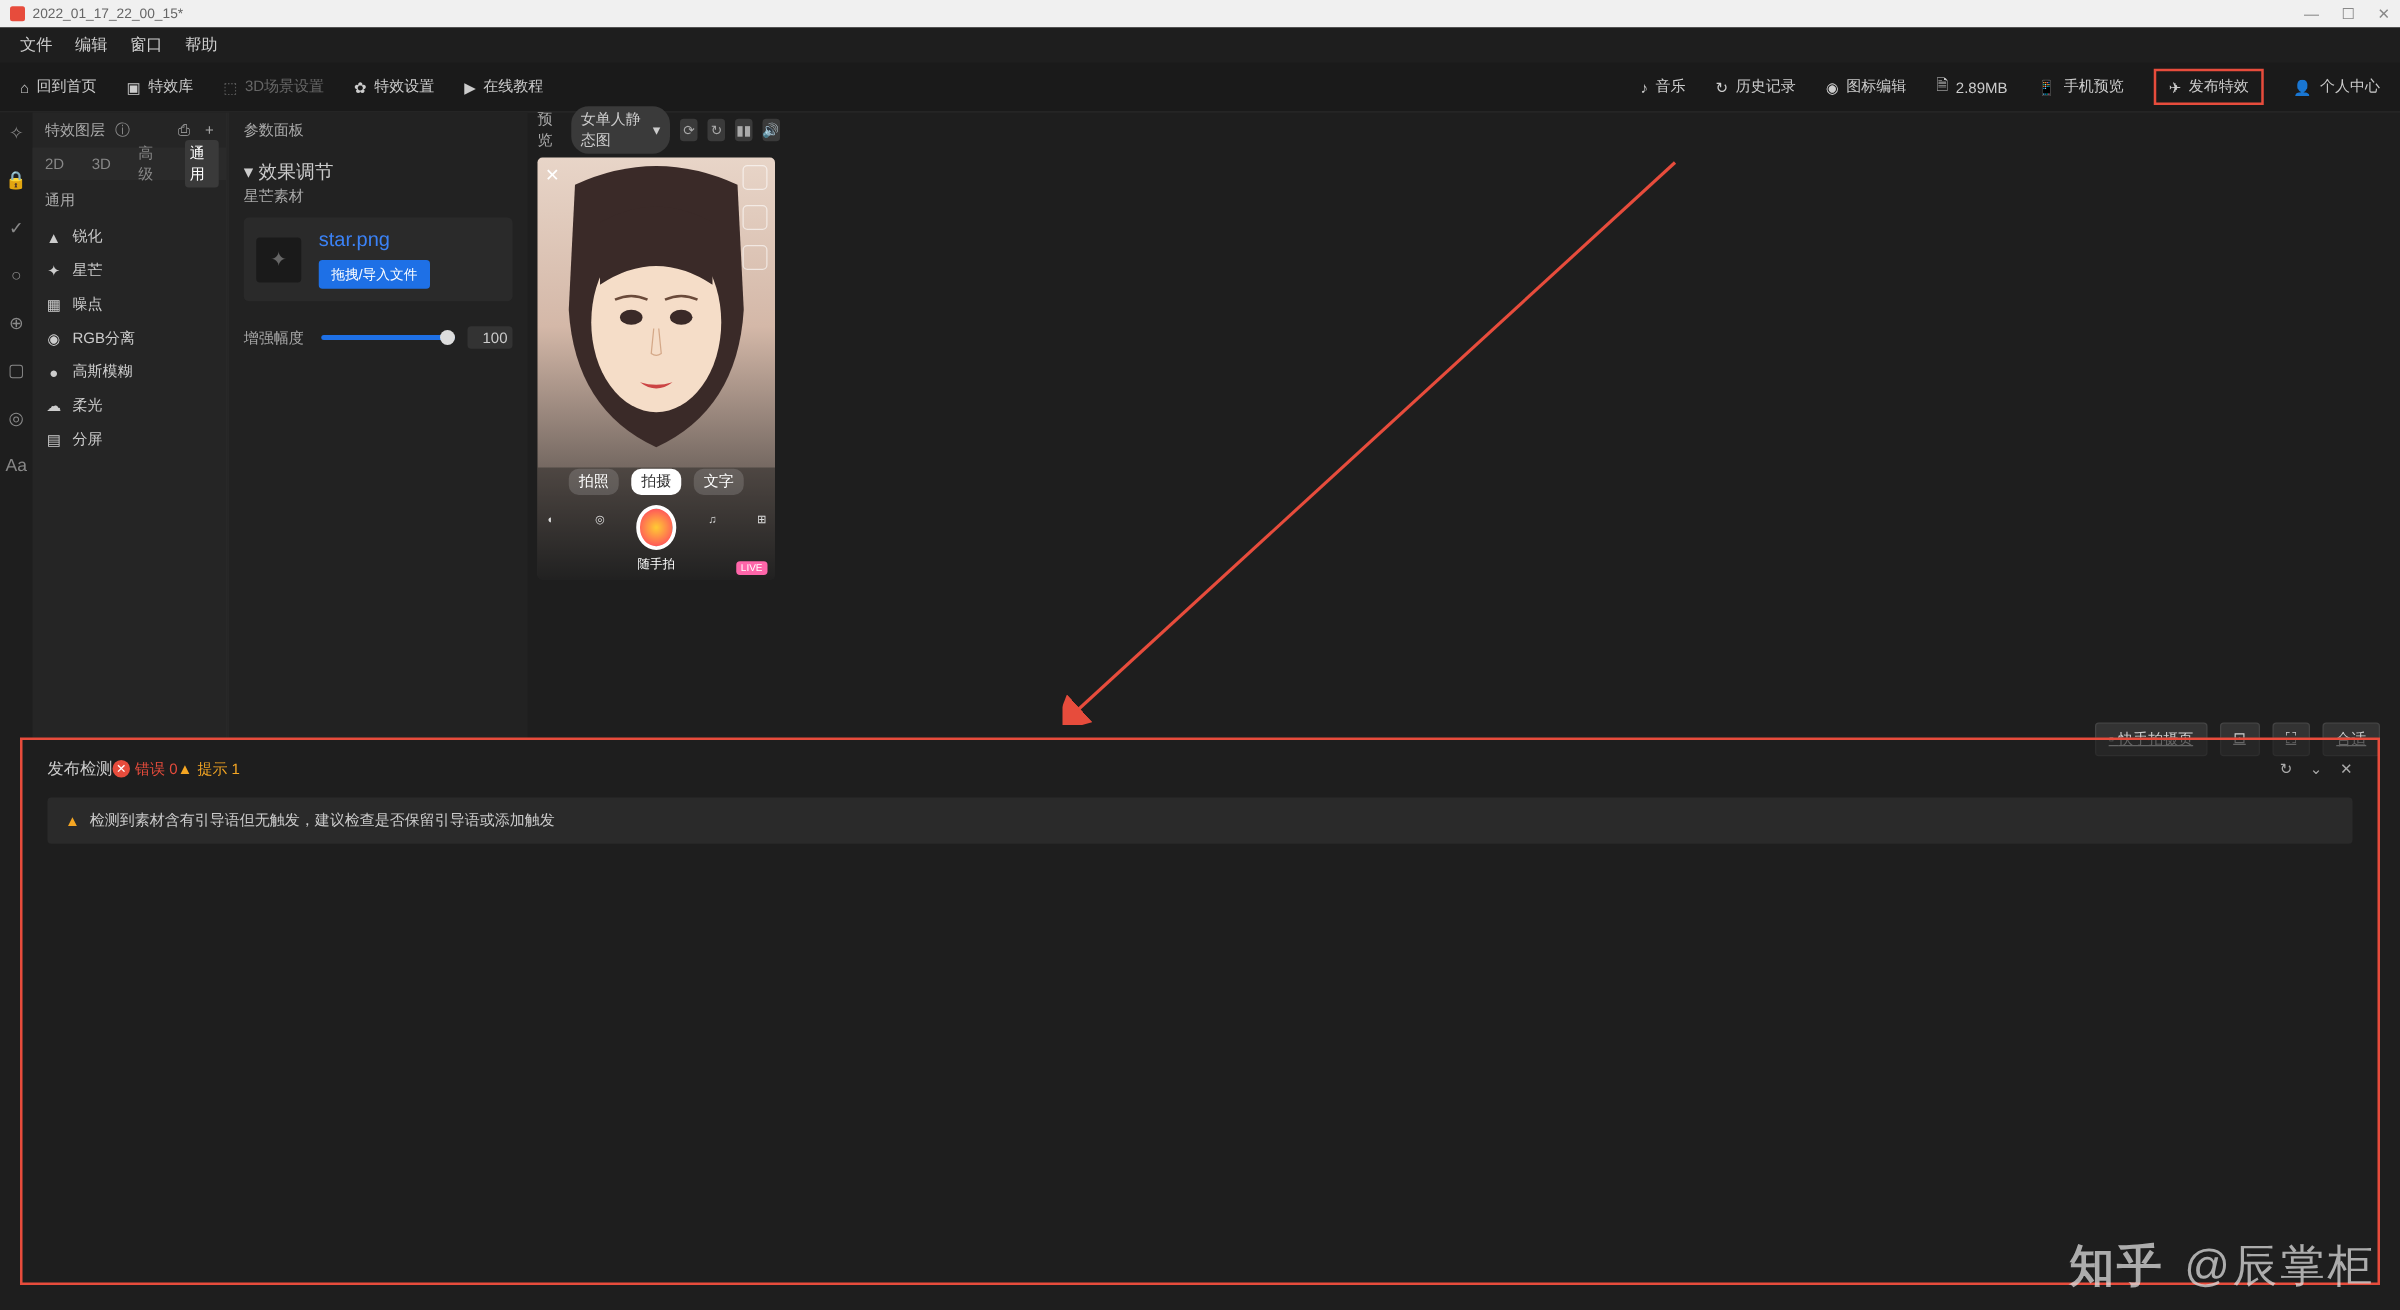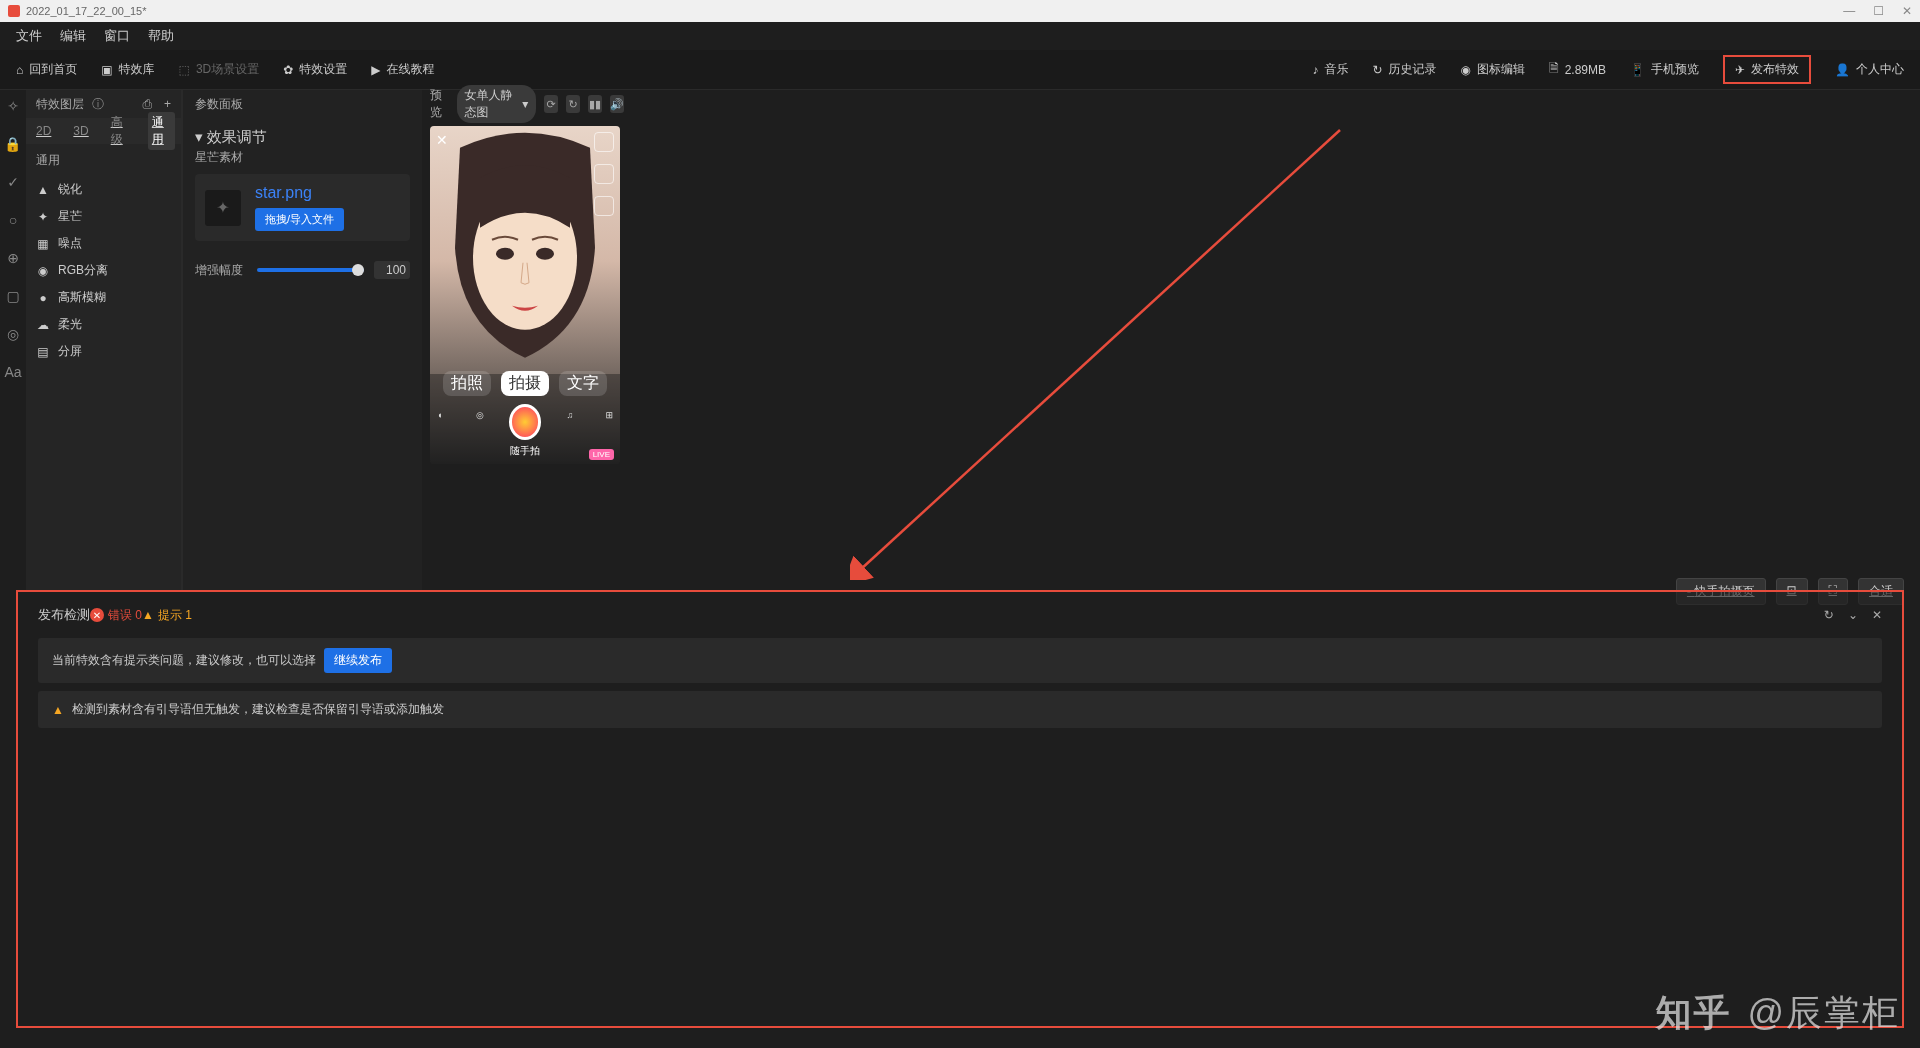--- a/index.html
+++ b/index.html
@@ -24,21 +24,21 @@
 .main { display: flex; height: 502px; }
 
 
 .tool-strip { width: 26px; background: #1e1e1e; display: flex; flex-direction: column; align-items: center; padding-top: 8px; gap: 22px; color: #888; }
 .tool-strip .icon { width: 16px; height: 16px; display: flex; align-items: center; justify-content: center; font-size: 14px; }
 
 
 .layers-panel { width: 156px; background: #252525; display: flex; flex-direction: column; border-right: 1px solid #2a2a2a; }
 .layers-header { height: 28px; display: flex; align-items: center; padding: 0 10px; gap: 8px; color: #aaa; font-size: 12px; }
 .layers-header .right-icons { margin-left: auto; display: flex; gap: 12px; }
-.layers-tabs { height: 26px; display: flex; align-items: center; background: #2a2a2a; padding: 0 6px; gap: 14px; font-size: 12px; text-decoration: underline; }
+.layers-tabs { height: 26px; display: flex; align-items: center; background: #2a2a2a; padding: 0 6px; gap: 14px; font-size: 12px; }
 .layers-tabs .tab { color: #888; cursor: pointer; padding: 2px 4px; }
 .layers-tabs .tab.active { color: #fff; background: #3a3a3a; border-radius: 3px; }
 .effects-list { padding: 8px 10px; display: flex; flex-direction: column; gap: 10px; }
 .effects-list .group-title { color: #aaa; font-size: 12px; margin-bottom: 2px; }
 .effects-list .fx-item { display: flex; align-items: center; gap: 8px; color: #ccc; font-size: 12px; cursor: pointer; }
 .fx-icon { width: 14px; display: inline-flex; justify-content: center; color: #ccc; font-size: 12px; }
 
 
 .canvas-wrap { flex: 1; display: flex; flex-direction: column; background: #1c1c1c; }
 .canvas-tabs { height: 28px; display: flex; align-items: center; padding: 0 14px; gap: 20px; font-size: 12px; }
@@ -68,21 +68,21 @@
 .preview-header { height: 28px; display: flex; align-items: center; padding: 0 8px; gap: 8px; font-size: 12px; color: #aaa; }
 .preview-header .dropdown { background: #3a3a3a; padding: 2px 8px; border-radius: 14px; color: #ccc; display: flex; align-items: center; gap: 4px; }
 .preview-header .pbtn { width: 18px; height: 18px; background: #3a3a3a; border-radius: 3px; display: flex; align-items: center; justify-content: center; font-size: 11px; }
 .preview-frame { margin: 8px; position: relative; width: 190px; height: 338px; background: linear-gradient(180deg, #e8d5c8 0%, #d4b8a8 40%, #2a2a2a 100%); border-radius: 4px; overflow: hidden; }
 .preview-close { position: absolute; top: 6px; left: 6px; color: #fff; font-size: 14px; }
 .preview-side-icons { position: absolute; right: 6px; top: 6px; display: flex; flex-direction: column; gap: 12px; }
 .preview-side-icons .pi { width: 20px; height: 20px; border: 1px solid rgba(255,255,255,0.6); border-radius: 4px; }
 .face-svg { position: absolute; top: 0; left: 0; width: 100%; height: 75%; }
 .preview-bottom { position: absolute; bottom: 0; left: 0; right: 0; height: 90px; background: rgba(20,20,20,0.4); display: flex; flex-direction: column; align-items: center; justify-content: flex-end; padding-bottom: 6px; }
 .preview-pills { display: flex; gap: 10px; margin-bottom: 8px; }
-.preview-pills .pill { background: rgba(255,255,255,0.15); color: #fff; font-size: 16px; padding: 2px 8px; border-radius: 8px; }
+.preview-pills .pill { background: rgba(255,255,255,0.15); color: #fff; font-size: 12px; padding: 2px 8px; border-radius: 8px; }
 .preview-pills .pill.active { background: #fff; color: #333; }
 .preview-actions { display: flex; align-items: center; justify-content: center; gap: 18px; width: 100%; }
 .preview-actions .act { width: 24px; height: 24px; display: flex; flex-direction: column; align-items: center; font-size: 9px; color: #ddd; }
 .shutter { width: 36px; height: 36px; border-radius: 50%; background: radial-gradient(circle, #ffcc33, #ff3366); border: 3px solid #fff; }
 .preview-label { color: #fff; font-size: 10px; margin-top: 4px; }
 .preview-tags { position: absolute; bottom: 4px; right: 6px; display: flex; gap: 4px; }
 .preview-tags .tag { background: #ff66aa; color: #fff; font-size: 8px; padding: 1px 4px; border-radius: 3px; }
 
 
 .bottom-tools { position: absolute; right: 16px; top: 578px; display: flex; gap: 10px; }
@@ -293,24 +293,20 @@
         <span style="color:#f5a623;">▲</span> 
         <span>提示 1</span>
       </span>
     <div class="right">
       <span>↻</span>
       <span>⌄</span>
       <span>✕</span>
     </div>
   </div>
   <div class="detection-msg">
-    <span>当前特效含有提示类问题，建议修改，也可以选择</span>
-    <button class="continue-btn">继续发布</button>
-  </div>
-  <div class="detection-msg">
     <span class="warn-icon">▲</span>
     <span>检测到素材含有引导语但无触发，建议检查是否保留引导语或添加触发</span>
   </div>
 </div>
 
 <svg class="arrow-svg" width="530" height="460">
   <defs>
       <marker id="ah" markerWidth="12" markerHeight="12" refX="2" refY="6" orient="auto">
         <path d="M0,0 L12,6 L0,12 Z" fill="#e74c3c"></path>
       </marker>

